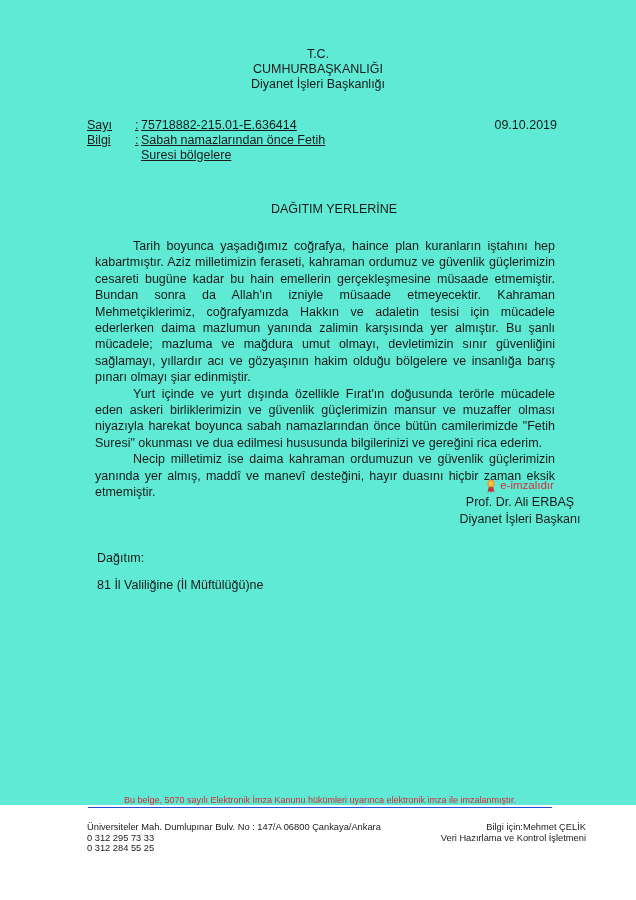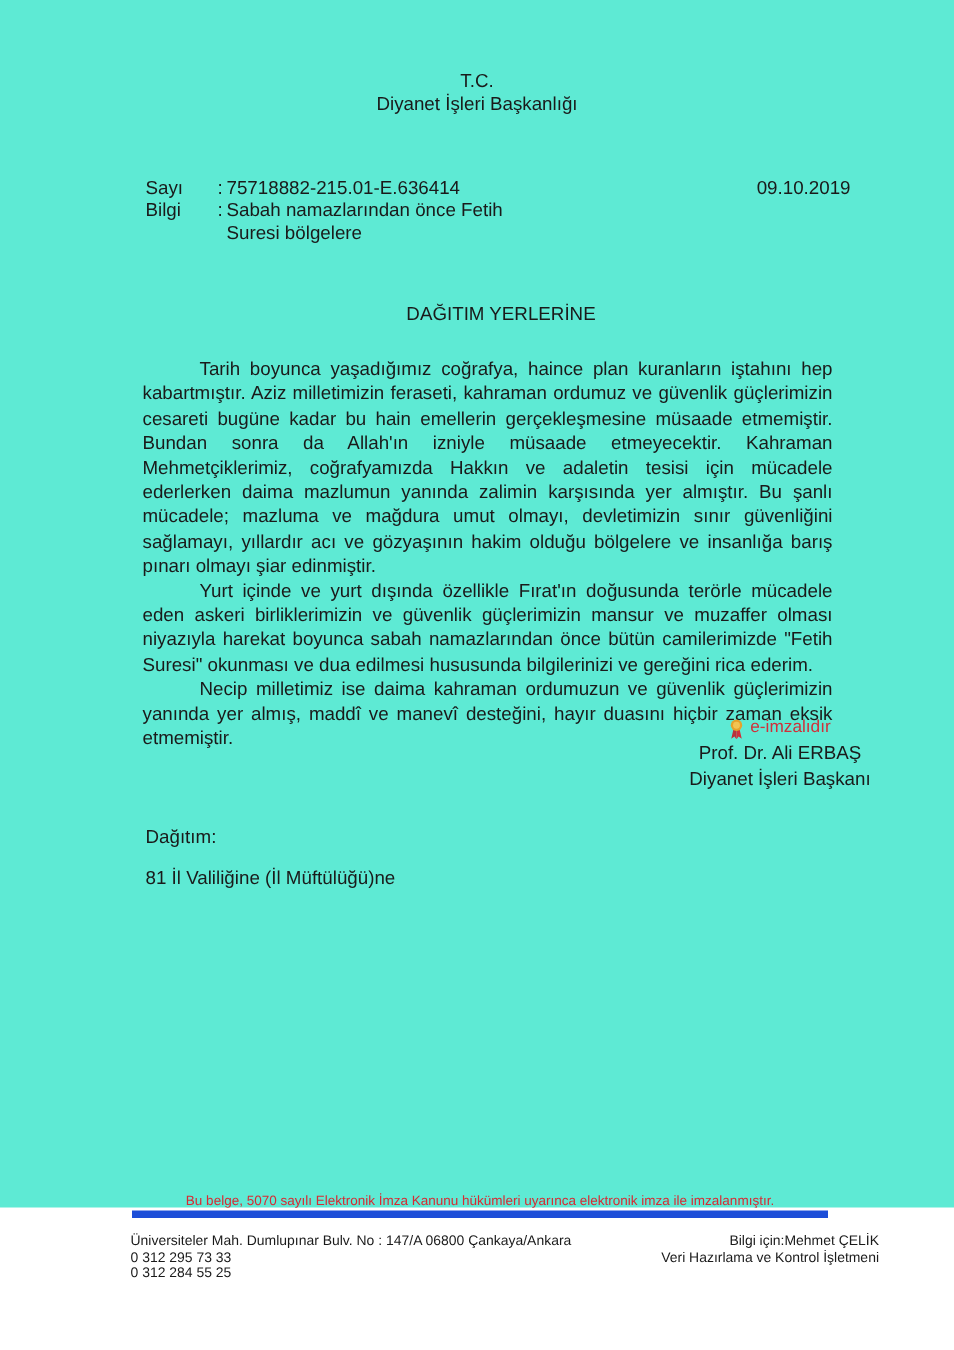--- a/index.html
+++ b/index.html
@@ -3,50 +3,51 @@
   <meta charset="utf-8">
   <style>
     * { margin: 0; padding: 0; box-sizing: border-box; }
     html, body { width: 636px; height: 900px; background: #ffffff; overflow: hidden; }
     body { font-family: "Liberation Sans", sans-serif; color: #1a1a1a; position: relative; }
 
     .page { position: absolute; left: 0; top: 0; width: 636px; height: 805px; background: #5eead4; }
 
     .header { position: absolute; top: 47px; left: 0; width: 636px; text-align: center; font-size: 12.5px; line-height: 15px; }
 
-    .meta { position: absolute; left: 97px; top: 118px; width: 470px; font-size: 12.5px; line-height: 15px; }
+    .meta { position: absolute; left: 87px; top: 118px; width: 470px; font-size: 12.5px; line-height: 15px; text-decoration: underline; }
     .meta-row { display: flex; }
     .meta-label { width: 48px; }
     .meta-sep { width: 6px; }
     .meta-value { width: 200px; }
     .meta-date { position: absolute; right: 0; top: 0; }
 
     .title { position: absolute; top: 202px; left: 0; width: 636px; text-align: center; font-size: 12.5px; padding-left: 32px; }
 
     .body-text { position: absolute; left: 95px; top: 238px; width: 460px; font-size: 12.5px; line-height: 16.4px; text-align: justify; }
     .body-text p { text-indent: 38px; }
 
     .signature { position: absolute; left: 450px; top: 477px; width: 140px; font-size: 12.5px; line-height: 17px; text-align: center; }
     .e-sign { display: flex; align-items: center; justify-content: center; gap: 4px; color: #d0303a; font-size: 11.5px; }
     .ribbon-icon { width: 10px; height: 14px; display: inline-block; }
 
     .dagitim { position: absolute; left: 97px; top: 545px; font-size: 12.5px; line-height: 27px; }
 
-    .footer-note { position: absolute; left: 88px; top: 795px; width: 464px; text-align: center; font-size: 9px; color: #d72a33; padding-bottom: 2px; border-bottom: 5px solid #1d4ed8; }
+    .footer-note { position: absolute; left: 88px; top: 795px; width: 464px; text-align: center; font-size: 9px; color: #d72a33; padding-bottom: 2px; border-bottom: 1px solid #1d4ed8; }
 
     .footer-left { position: absolute; left: 87px; top: 822px; font-size: 9.3px; line-height: 10.5px; }
     .footer-right { position: absolute; right: 50px; top: 822px; font-size: 9.3px; line-height: 10.5px; text-align: right; }
   </style>
 </head>
 <body>
 
 <div class="page">
 
   <div class="header">
     <div>T.C.</div>
+    <div>CUMHURBAŞKANLIĞI</div>
     <div>Diyanet İşleri Başkanlığı</div>
   </div>
 
   <div class="meta">
     <div class="meta-row">
       <span class="meta-label">Sayı</span>
       <span class="meta-sep">:</span>
       <span class="meta-value">75718882-215.01-E.636414</span>
     </div>
     <div class="meta-row">

